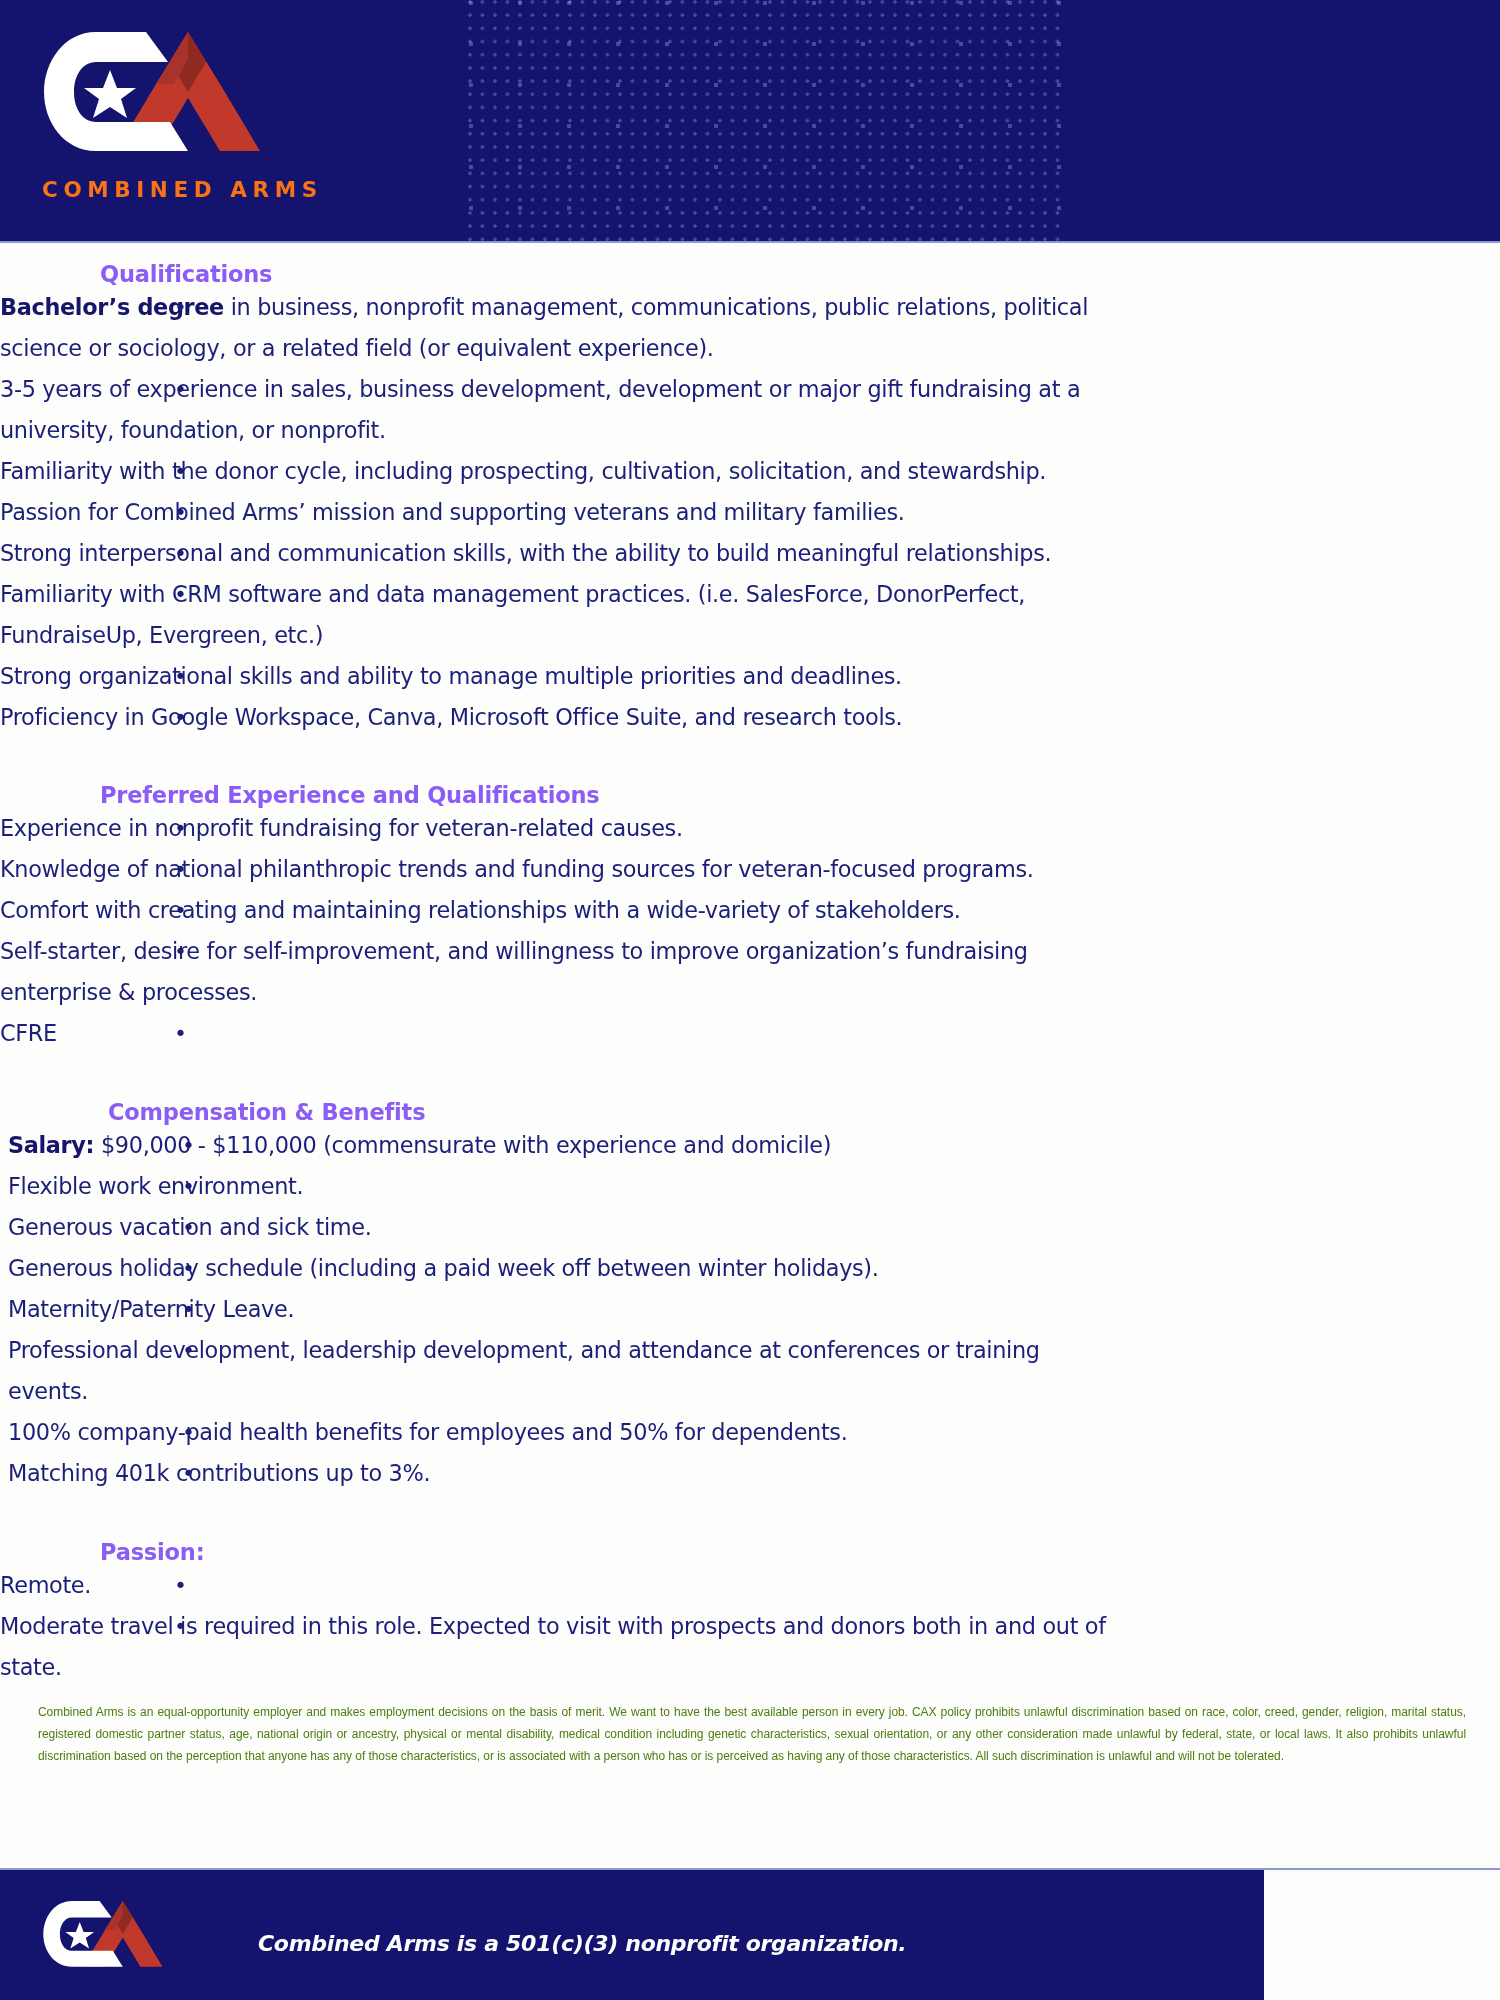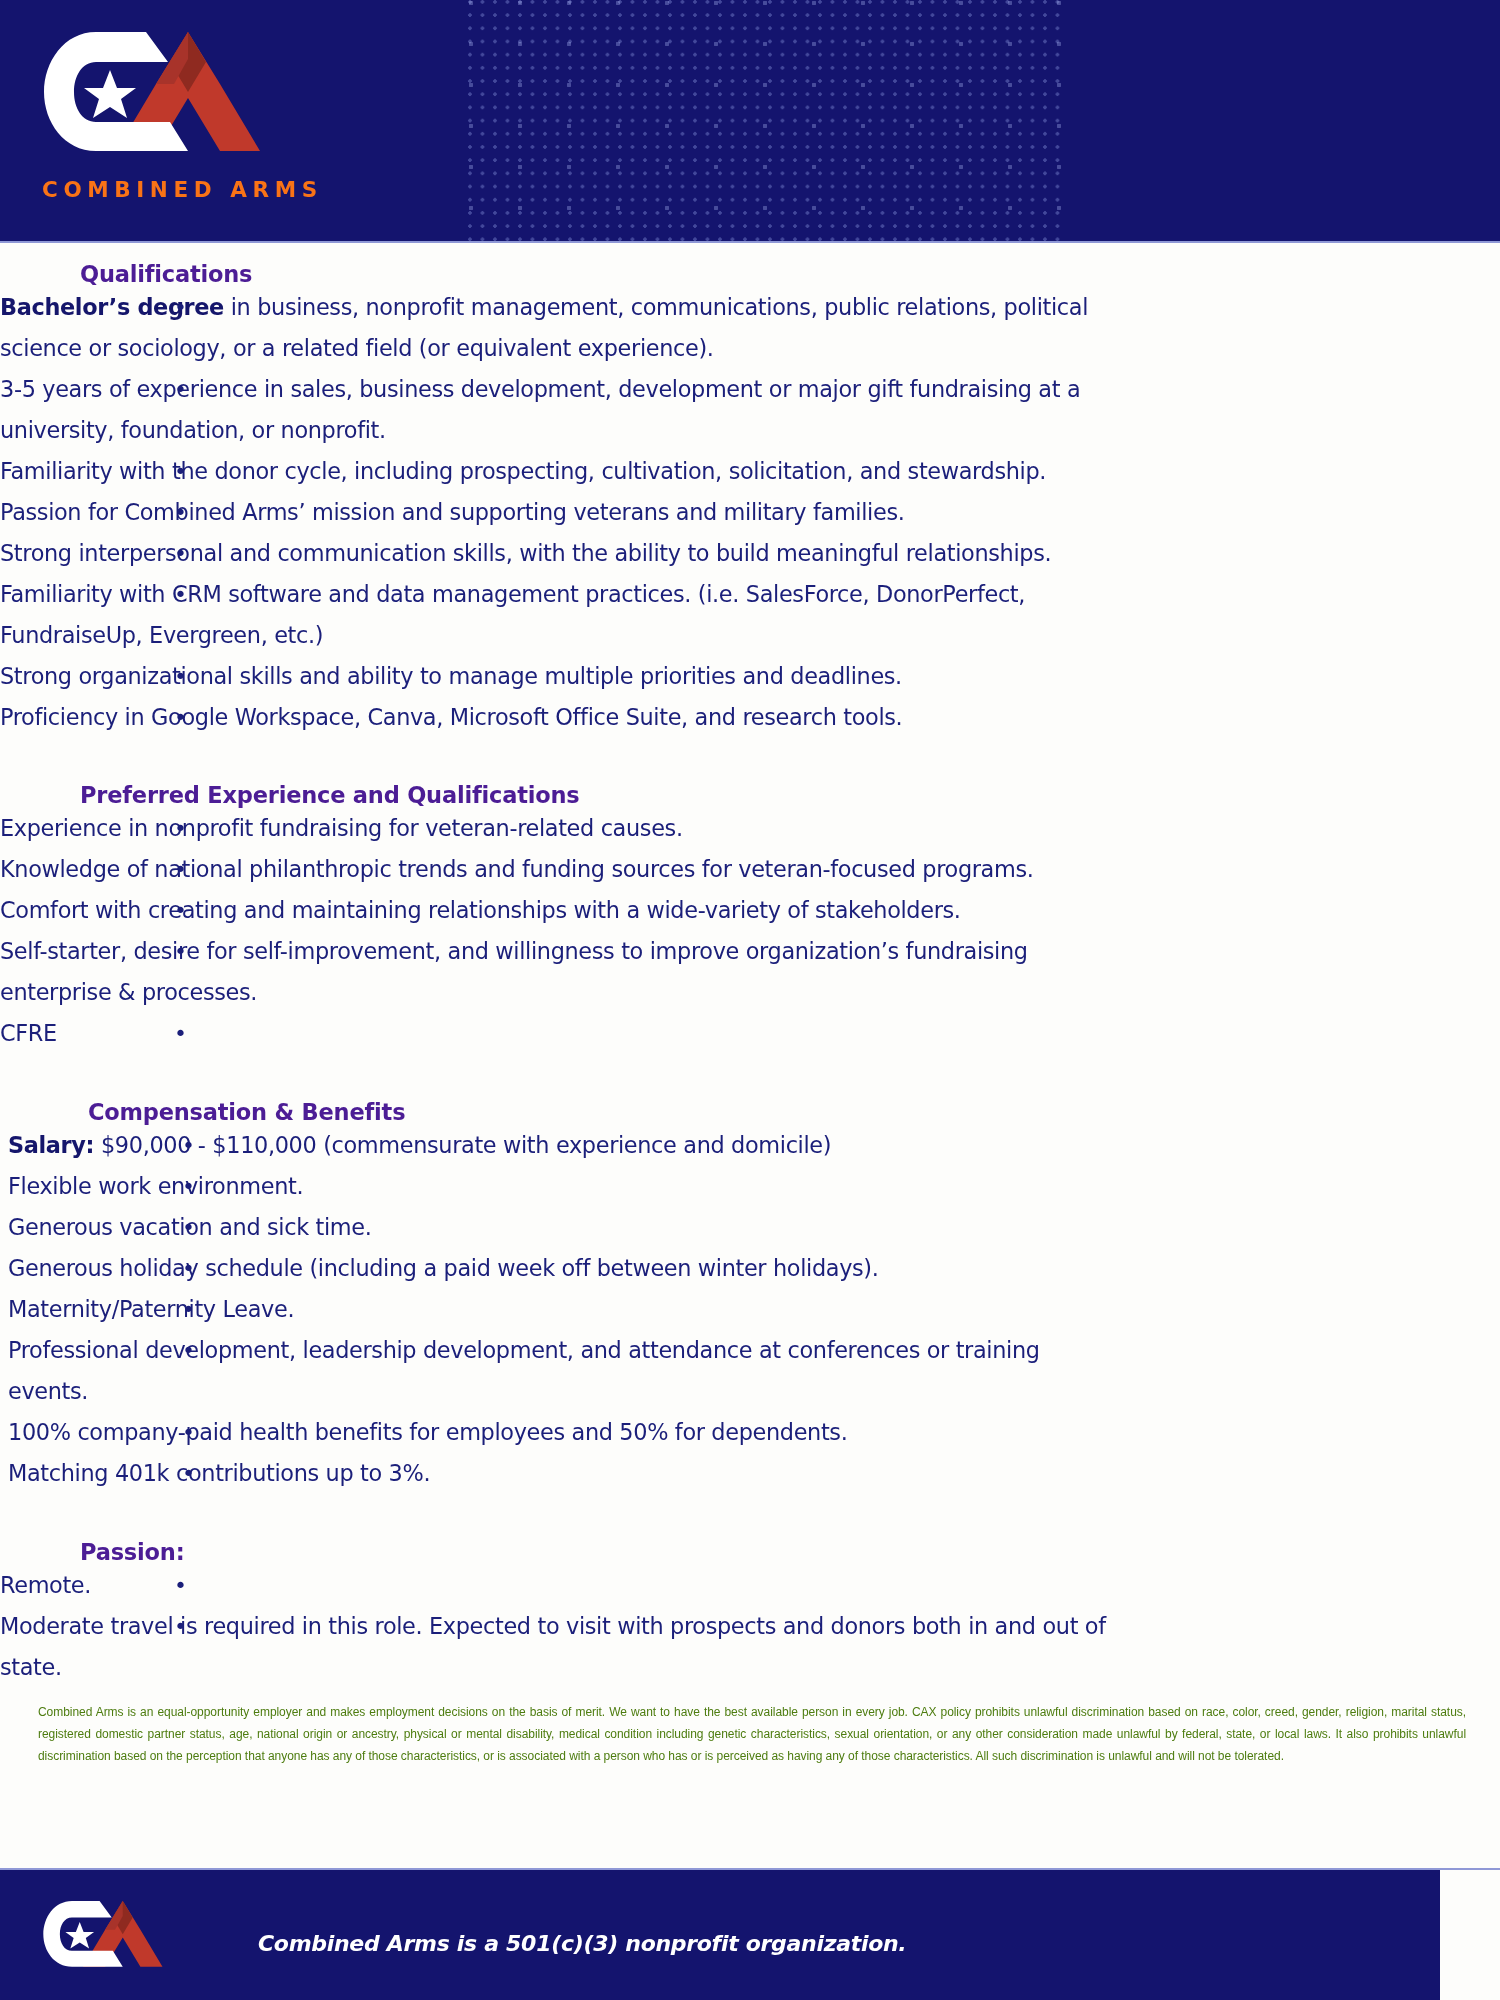--- a/index.html
+++ b/index.html
@@ -80,26 +80,26 @@
   .content {
     position: absolute;
     left: 0;
     top: 243px;
     width: 1500px;
   }
 
   .section { margin: 0; }
 
   .section-heading {
-    color: #4c1d95;
+    color: #8b5cf6;
     font-family: "DejaVu Sans", sans-serif;
     font-weight: 700;
     font-size: 22.5px;
     letter-spacing: -0.2px;
-    padding-left: 80px;
+    padding-left: 100px;
   }
 
   ul.bullets {
     list-style: none;
     margin: 0;
     padding: 0;
   }
   ul.bullets li {
     position: relative;
     color: #1b1f7a;
@@ -137,21 +137,21 @@
     line-height: 21.8px;
     text-align: justify;
     letter-spacing: -0.05px;
   }
 
   
   .footer {
     position: absolute;
     left: 0;
     top: 1868px;
-    width: 1440px;
+    width: 1264px;
     height: 132px;
     background: #14146e;
   }
   .footer-rule {
     position: absolute;
     left: 0; top: 0;
     width: 1500px; height: 2px;
     background: #8f98d6;
   }
   .footer-tagline {

